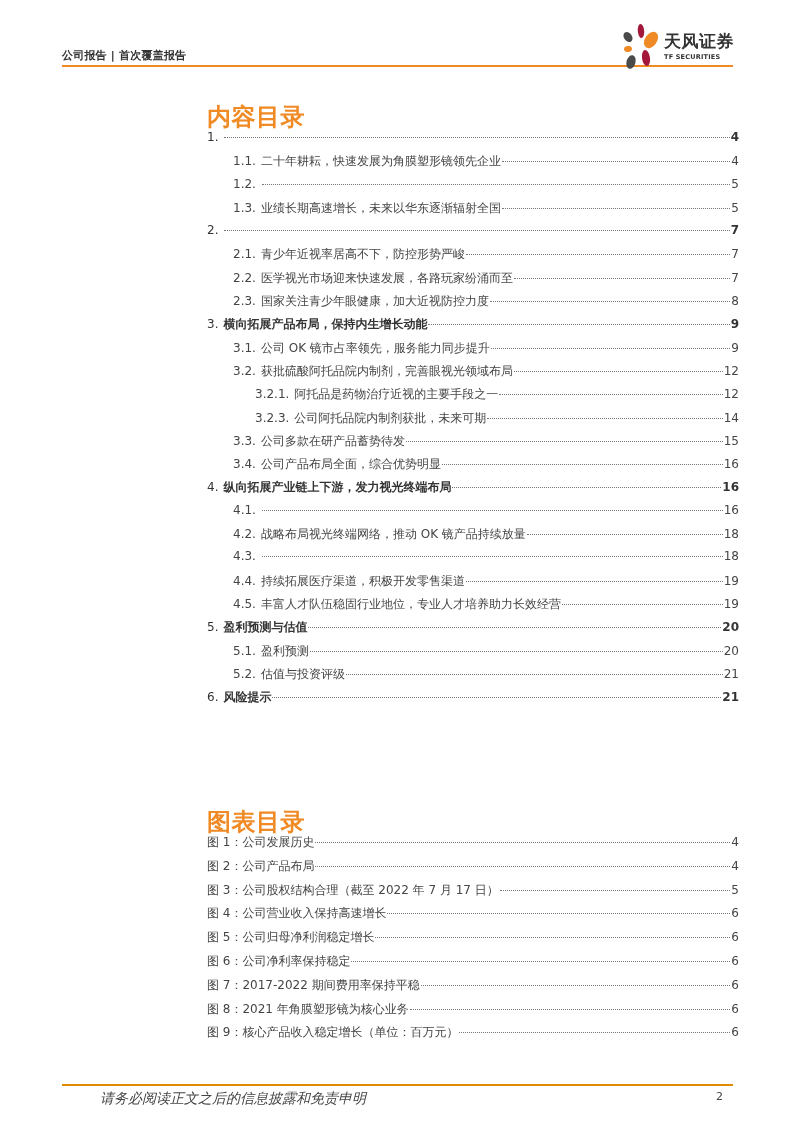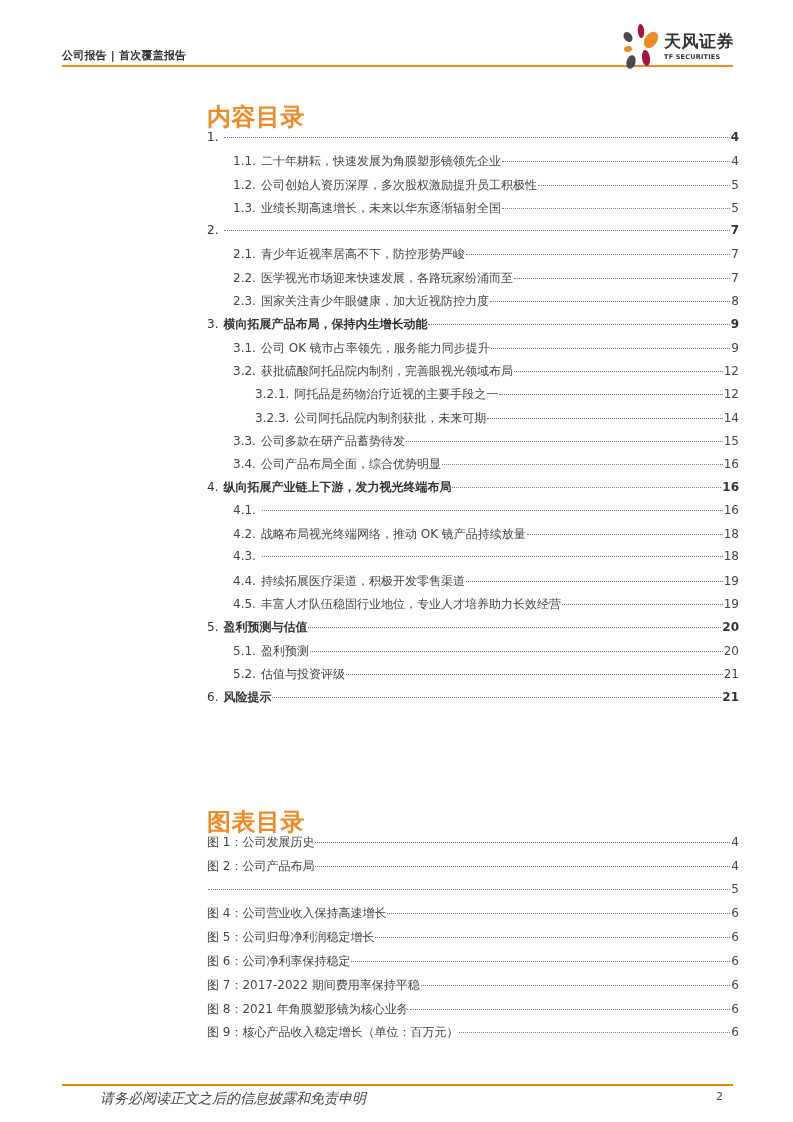--- a/index.html
+++ b/index.html
@@ -101,21 +101,20 @@
       <span class="toc-page">4</span>
     </div>
     <div class="toc-row l2">
       <span class="toc-num">1.1.</span>
       <span class="toc-label">二十年耕耘，快速发展为角膜塑形镜领先企业</span>
       <span class="toc-dots"></span>
       <span class="toc-page">4</span>
     </div>
     <div class="toc-row l2">
       <span class="toc-num">1.2.</span>
-      <span class="toc-label">公司创始人资历深厚，多次股权激励提升员工积极性</span>
       <span class="toc-dots"></span>
       <span class="toc-page">5</span>
     </div>
     <div class="toc-row l2">
       <span class="toc-num">1.3.</span>
       <span class="toc-label">业绩长期高速增长，未来以华东逐渐辐射全国</span>
       <span class="toc-dots"></span>
       <span class="toc-page">5</span>
     </div>
     <div class="toc-row l1">
@@ -249,20 +248,21 @@
       <span class="toc-label">图 1：公司发展历史</span>
       <span class="toc-dots"></span>
       <span class="toc-page">4</span>
     </div>
     <div class="fig-row">
       <span class="toc-label">图 2：公司产品布局</span>
       <span class="toc-dots"></span>
       <span class="toc-page">4</span>
     </div>
     <div class="fig-row">
+      <span class="toc-label">图 3：公司股权结构合理（截至 2022 年 7 月 17 日）</span>
       <span class="toc-dots"></span>
       <span class="toc-page">5</span>
     </div>
     <div class="fig-row">
       <span class="toc-label">图 4：公司营业收入保持高速增长</span>
       <span class="toc-dots"></span>
       <span class="toc-page">6</span>
     </div>
     <div class="fig-row">
       <span class="toc-label">图 5：公司归母净利润稳定增长</span>

